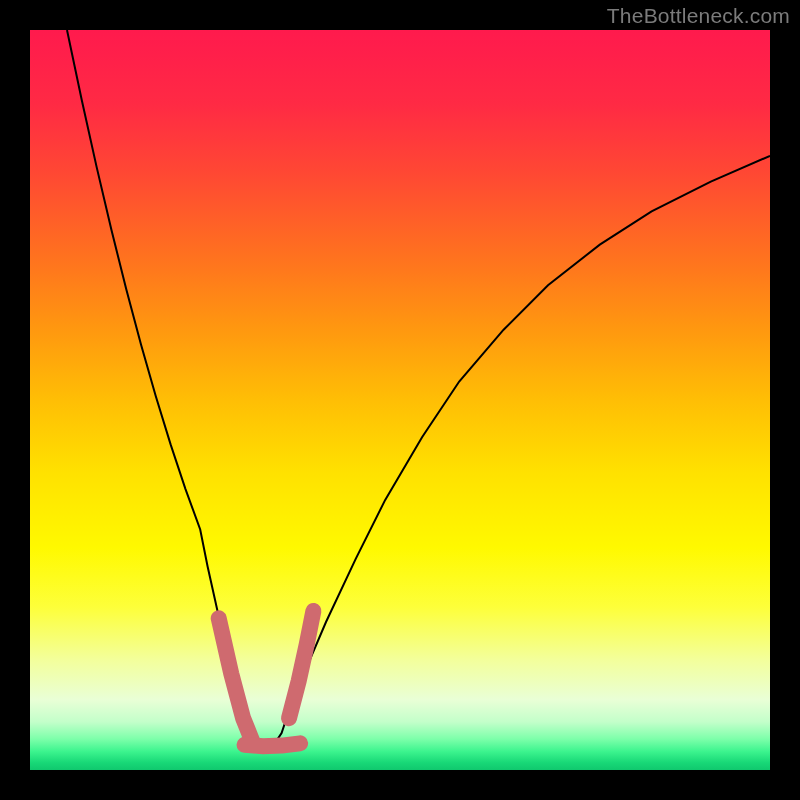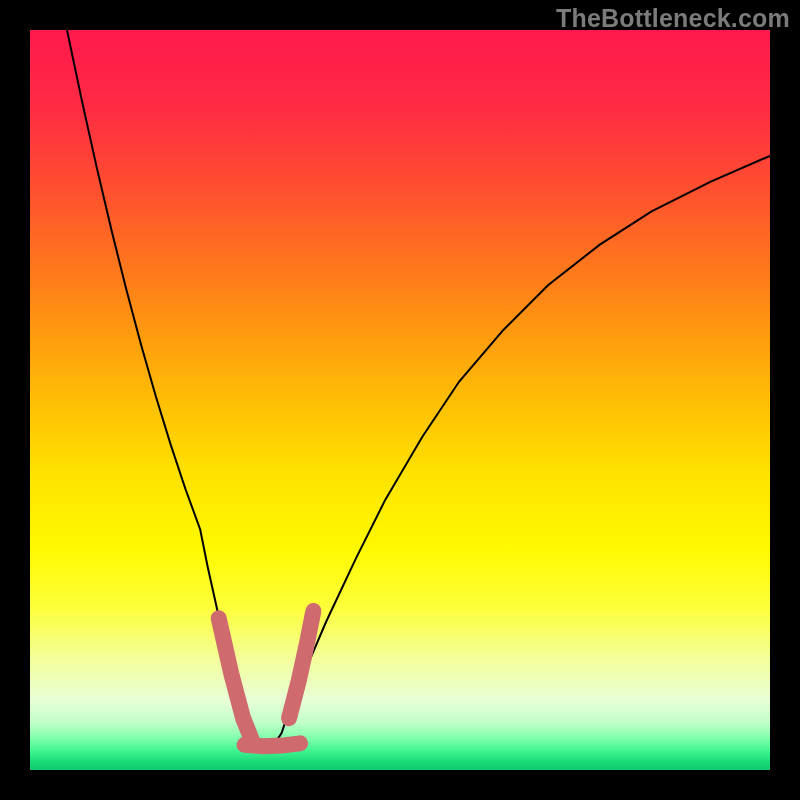--- a/index.html
+++ b/index.html
@@ -22,22 +22,22 @@
     top: 30px;
     width: 740px;
     height: 740px;
     overflow: hidden;
   }
   .watermark {
     position: absolute;
     top: 4px;
     right: 10px;
     color: #7b7b7b;
-    font-size: 25px;
-    font-weight: 700;
+    font-size: 21px;
+    font-weight: 400;
     letter-spacing: 0.2px;
   }
   svg.curve {
     position: absolute;
     inset: 0;
     width: 100%;
     height: 100%;
   }
 </style>
 </head>

